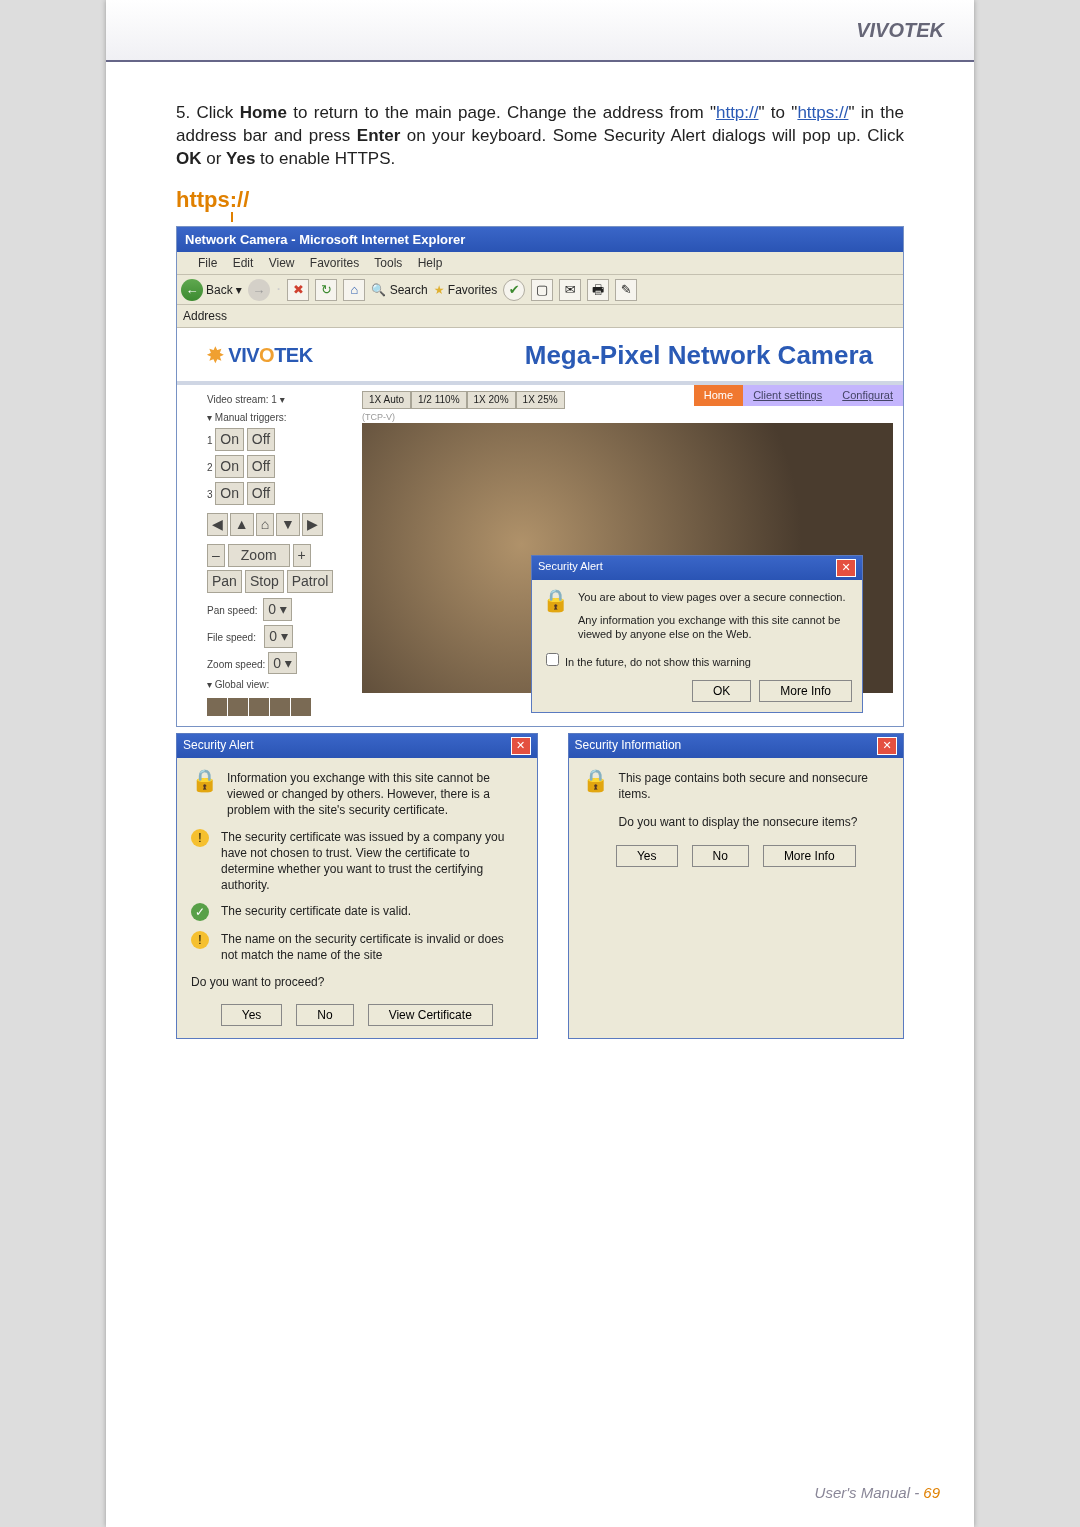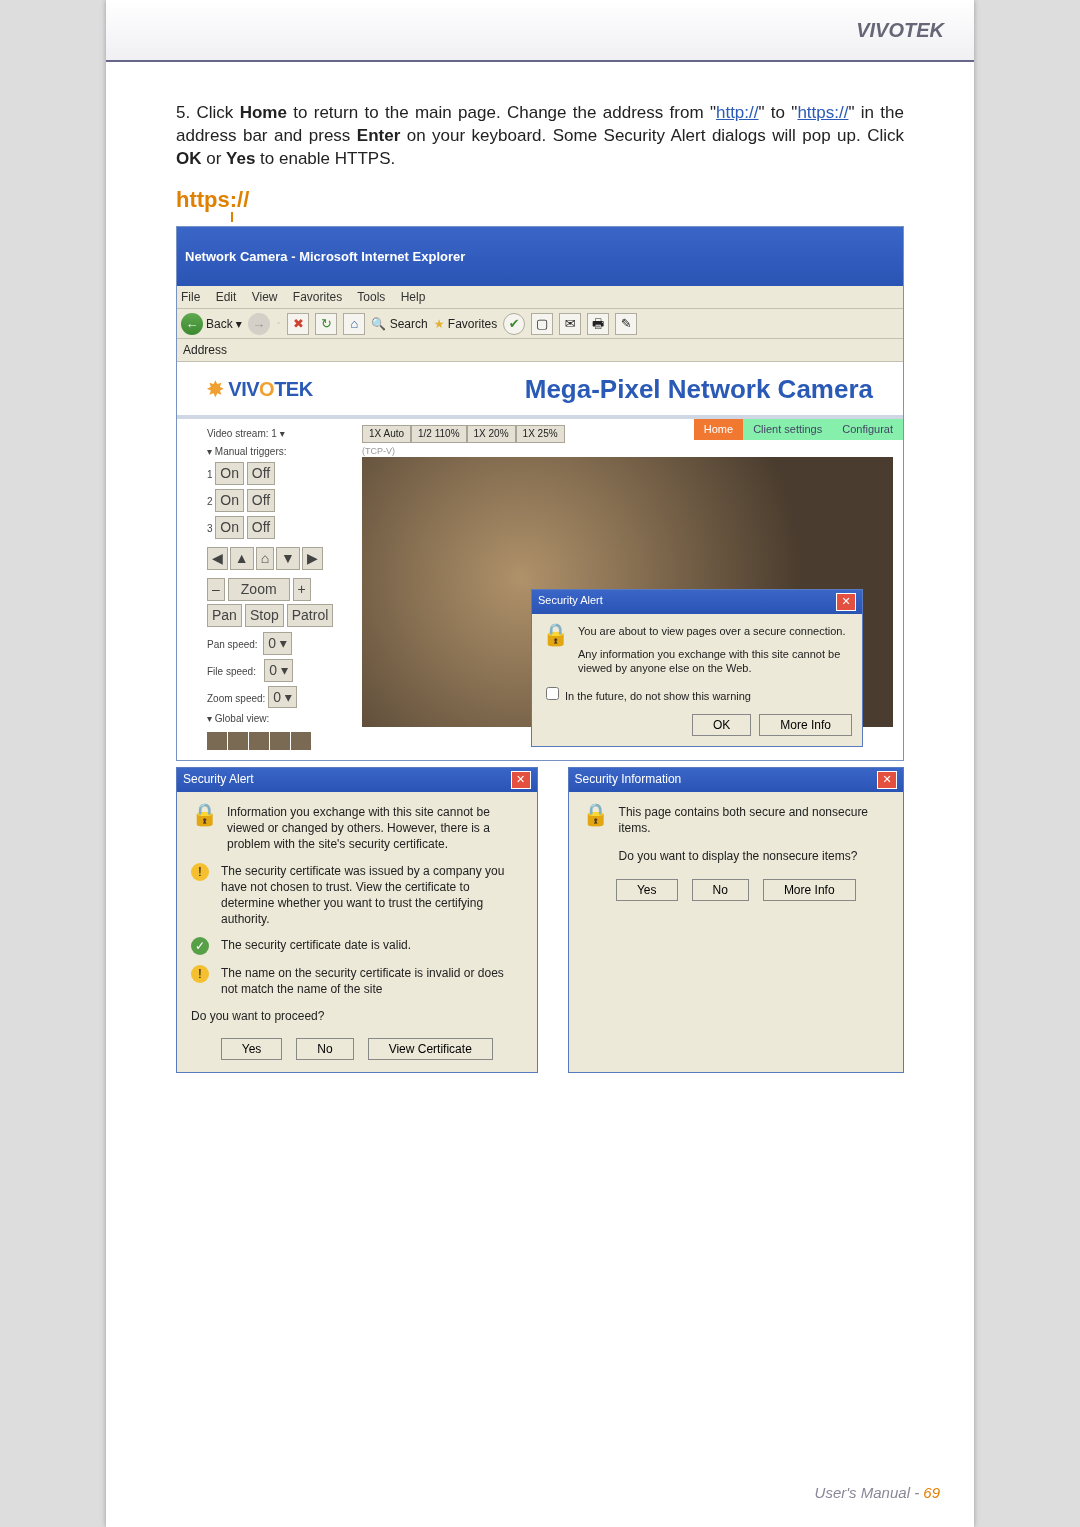--- a/index.html
+++ b/index.html
@@ -7,22 +7,22 @@
 .header-bar { height:60px; border-bottom:2px solid #668; display:flex; align-items:center; justify-content:flex-end; padding-right:30px; background:linear-gradient(#fff,#f0f0f4); }
 .header-bar span { color:#667; font-size:20px; font-weight:bold; font-style:italic; }
 .content { padding:40px 70px 0 70px; font-size:17px; color:#222; line-height:1.35; }
 .step-text { margin-bottom:14px; text-align:justify; }
 .step-text b { font-weight:bold; }
 .step-text a { color:#2a5ab5; text-decoration:underline; }
 .https-label { color:#e08000; font-size:22px; font-weight:bold; margin-bottom:-3px; }
 .arrow-down { width:2px; height:10px; background:#e08000; margin-left:55px; }
 
 .browser { border:1px solid #7892c4; background:#e8ecf4; margin-top:4px; }
-.title-bar { background:linear-gradient(#3a66c8,#2a54b4); color:#fff; padding:21px 8px; font-size:13px; font-weight:bold; }
-.menu-bar { background:#ece9d8; padding:3px 4px; font-size:12px; color:#333; }
+.title-bar { background:linear-gradient(#3a66c8,#2a54b4); color:#fff; padding:4px 8px; font-size:13px; font-weight:bold; }
+.menu-bar { background:#ece9d8; padding:3px 21px; font-size:12px; color:#333; }
 .menu-bar span { margin-right:12px; }
 .tool-bar { background:#ece9d8; padding:3px 4px; border-top:1px solid #c4c0b0; border-bottom:1px solid #c4c0b0; display:flex; align-items:center; gap:6px; }
 .btn-back { display:flex; align-items:center; gap:3px; font-size:12px; }
 .circ { width:22px; height:22px; border-radius:50%; display:flex; align-items:center; justify-content:center; font-size:13px; }
 .grn { background:linear-gradient(#5fa84f,#3c8a30); color:#fff; }
 .gry { background:#d4d0c8; color:#999; }
 .tb-ic { width:20px; height:20px; border:1px solid #b0aca0; background:#f6f4ee; display:flex; align-items:center; justify-content:center; font-size:13px; }
 .addr-bar { background:#ece9d8; padding:3px 6px; display:flex; align-items:center; gap:6px; font-size:12px; border-bottom:1px solid #c4c0b0; }
 .addr-input { flex:1; background:#fff; border:1px solid #9f9d91; padding:2px 5px; font-size:12px; }
 
@@ -39,21 +39,21 @@
 .sb-slider { display:flex; align-items:center; gap:3px; }
 .thumb-strip { display:flex; gap:1px; margin-top:6px; }
 .thumb { width:20px; height:18px; background:#7a6a54; }
 
 .main-view { flex:1; position:relative; padding:6px 10px 10px 10px; }
 .topbar { display:flex; gap:0; margin-bottom:2px; }
 .tab { font-size:10px; background:#e4e0d4; border:1px solid #a8a496; padding:1px 6px; }
 .nav-links { position:absolute; right:0; top:0; font-size:11px; display:flex; }
 .nav-links span { padding:3px 10px; }
 .nav-links .home { background:#f07830; color:#fff; }
-.nav-links .cs { background:#86efac; color:#446; }
+.nav-links .cs { background:#c4b5fd; color:#446;text-decoration:underline; }
 .video { height:270px; background:radial-gradient(circle at 30% 45%, #b0926a, #4a3c2e 70%); position:relative; }
 
 .alert1 { position:absolute; right:30px; bottom:-20px; width:330px; background:#ece9d8; border:1px solid #5a7ac0; font-size:11px; }
 .alert-tb { background:linear-gradient(#3a66c8,#2a54b4); color:#fff; padding:3px 6px; display:flex; align-items:flex-start; }
 .alert-tb .x { margin-left:auto; background:#e45040; width:18px; height:16px; border:1px solid #fff; color:#fff; text-align:center; font-size:11px; line-height:15px; }
 .alert-b { padding:10px; }
 .alert-row { display:flex; gap:10px; margin-bottom:8px; }
 .lock-ic { width:26px; height:26px; flex-shrink:0; color:#d6a030; font-size:22px; line-height:22px; }
 .alert-btns { display:flex; justify-content:flex-end; gap:8px; margin-top:10px; }
 .dlg-btn { background:#ece9d8; border:1px solid #888; padding:3px 20px; font-size:12px; }

